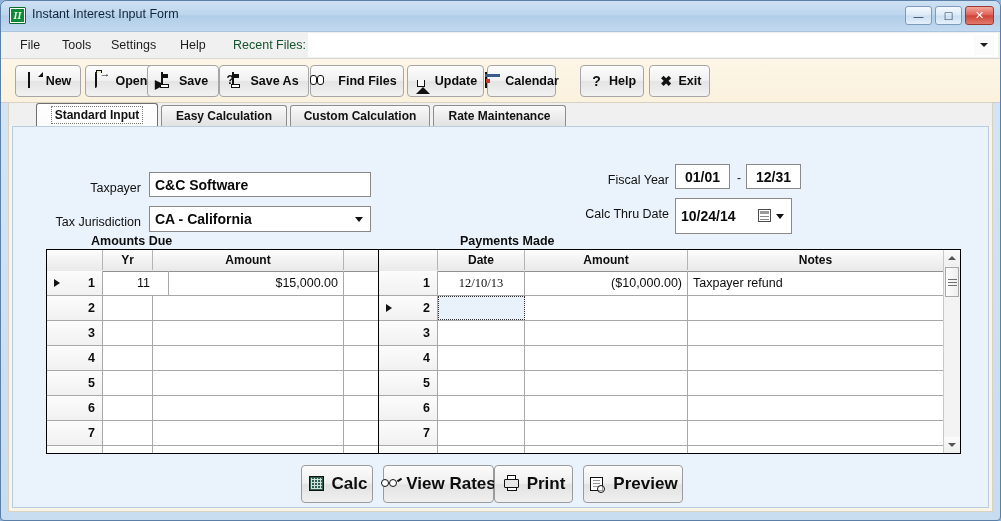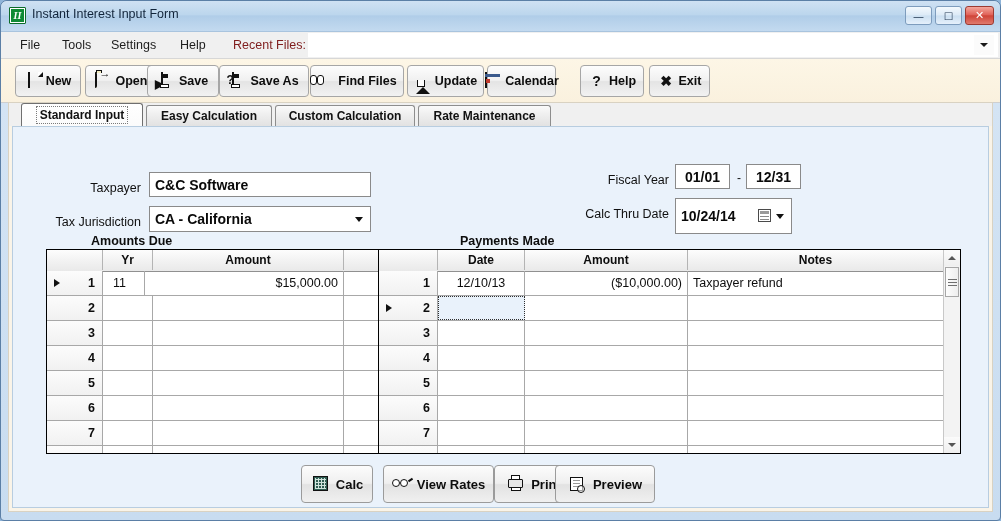--- a/index.html
+++ b/index.html
@@ -69,21 +69,21 @@
     position:relative;height:26px;
     background:#f0f0f0;
     border-bottom:1px solid #d7d7d7;
   }
   .menu-item{
     position:absolute;top:0;height:26px;line-height:26px;
     font-size:12.5px;color:#1d1d1d;padding:0 9px;cursor:default;
   }
   #recent-label{
     position:absolute;top:0;height:26px;line-height:26px;
-    left:232px;font-size:12.5px;color:#7f1d1d;cursor:default;
+    left:232px;font-size:12.5px;color:#14532d;cursor:default;
   }
   #recent-combo{
     position:absolute;left:307px;top:1px;right:2px;height:24px;
     background:#ffffff;border:0;
   }
   #recent-arrow{
     position:absolute;right:4px;top:2px;width:20px;height:20px;
     background:#fbfbfb;
     cursor:default;
   }
@@ -166,21 +166,21 @@
   }
   .tab{
     position:absolute;top:2px;height:21px;
     box-sizing:border-box;
     border:1px solid #8d8d8d;
     border-bottom:none;
     border-radius:3px 3px 0 0;
     background:linear-gradient(180deg,#fafafa 0%,#ededed 50%,#e2e2e2 100%);
     font-size:12px;font-weight:bold;color:#111;
     display:flex;align-items:center;justify-content:center;
-    cursor:default;white-space:nowrap;
+    cursor:default;white-space:nowrap;margin-left:15px;
   }
   .tab.active{
     top:0;height:23px;
     background:linear-gradient(180deg,#ffffff 0%,#fbfbfb 100%);
     border-color:#6f6f6f;
     z-index:3;
   }
   .tab.active .tl{
     border:1px dotted #7a7a7a;padding:1px 3px;
   }
@@ -337,21 +337,21 @@
     background:repeating-linear-gradient(0deg,#6f6f6f 0 1px,transparent 1px 3px);
   }
 
   
   .bbtn{
     position:absolute;height:38px;
     box-sizing:border-box;
     border:1px solid #9b9b9b;border-radius:4px;
     background:linear-gradient(180deg,#fcfcfc 0%,#efefef 48%,#e2e2e2 52%,#f0f0f0 100%);
     display:flex;align-items:center;justify-content:center;
-    font-size:13px;font-weight:bold;color:#0d0d0d;
+    font-size:17px;font-weight:bold;color:#0d0d0d;
     cursor:default;white-space:nowrap;
   }
   .bbtn .bicon{display:inline-block;position:relative;width:20px;height:16px;margin-right:5px;flex:0 0 auto;}
 
   .ico-calcpad{
     position:absolute;left:2px;top:0;width:15px;height:15px;
     border:1.4px solid #111;background:#2f5d52;box-sizing:border-box;
   }
   .ico-calcpad:after{
     content:"";position:absolute;left:1px;top:1px;right:1px;bottom:1px;
@@ -510,21 +510,21 @@
           <div class="hcell" style="left:0;width:56px"></div>
           <div class="hcell" style="left:56px;width:50px">Yr</div>
           <div class="hcell" style="left:106px;width:191px">Amount</div>
         </div>
         <div class="grid-body" id="amounts-body">
             <div class="grow" style="top: 0px;">
               <div class="rowhdr" style="width: 56px;">
                 <span class="caret"></span>
                 <span>1</span>
               </div>
-              <div class="gcell ctr" style="left: 48px; width: 50px;">11</div>
+              <div class="gcell ctr" style="left: 72px; width: 50px;">11</div>
               <div class="gcell num" style="left: 106px; width: 191px;">$15,000.00</div>
             </div>
             <div class="grow" style="top: 25px;">
               <div class="rowhdr" style="width: 56px;">
                 <span>2</span>
               </div>
               <div class="gcell ctr" style="left: 56px; width: 50px;"></div>
               <div class="gcell num" style="left: 106px; width: 191px;"></div>
             </div>
             <div class="grow" style="top: 50px;">
@@ -590,21 +590,21 @@
           <div class="hcell" style="left:0;width:59px"></div>
           <div class="hcell" style="left:59px;width:87px">Date</div>
           <div class="hcell" style="left:146px;width:163px">Amount</div>
           <div class="hcell" style="left:309px;width:256px">Notes</div>
         </div>
         <div class="grid-body" id="payments-body">
             <div class="grow" style="top: 0px;">
               <div class="rowhdr" style="width: 59px;">
                 <span>1</span>
               </div>
-              <div class="gcell ctr" style="left: 59px; width: 87px;">12/10/13</div>
+              <div class="gcell ctr" style="left: 59px; width: 87px; font-family: Liberation Serif, serif;">12/10/13</div>
               <div class="gcell num" style="left: 146px; width: 163px;">($10,000.00)</div>
               <div class="gcell" style="left: 309px; width: 256px;">Taxpayer refund</div>
             </div>
             <div class="grow" style="top: 25px;">
               <div class="rowhdr" style="width: 59px;">
                 <span class="caret"></span>
                 <span>2</span>
               </div>
               <div class="gcell ctr sel" style="left: 59px; width: 87px;"></div>
               <div class="gcell num" style="left: 146px; width: 163px;"></div>
@@ -686,21 +686,21 @@
             </span>
           </span>
         <span>View Rates</span>
       </div>
       <div class="bbtn" style="left:481px;top:338px;width:79px">
         <span class="bicon">
             <span class="ico-printer"></span>
           </span>
         <span>Print</span>
       </div>
-      <div class="bbtn" style="left:542px;top:338px;width:100px">
+      <div class="bbtn" style="left:570px;top:338px;width:100px">
         <span class="bicon">
             <span class="ico-preview"></span>
           </span>
         <span>Preview</span>
       </div>
 
     </div>
   </div>
 </div>
 

